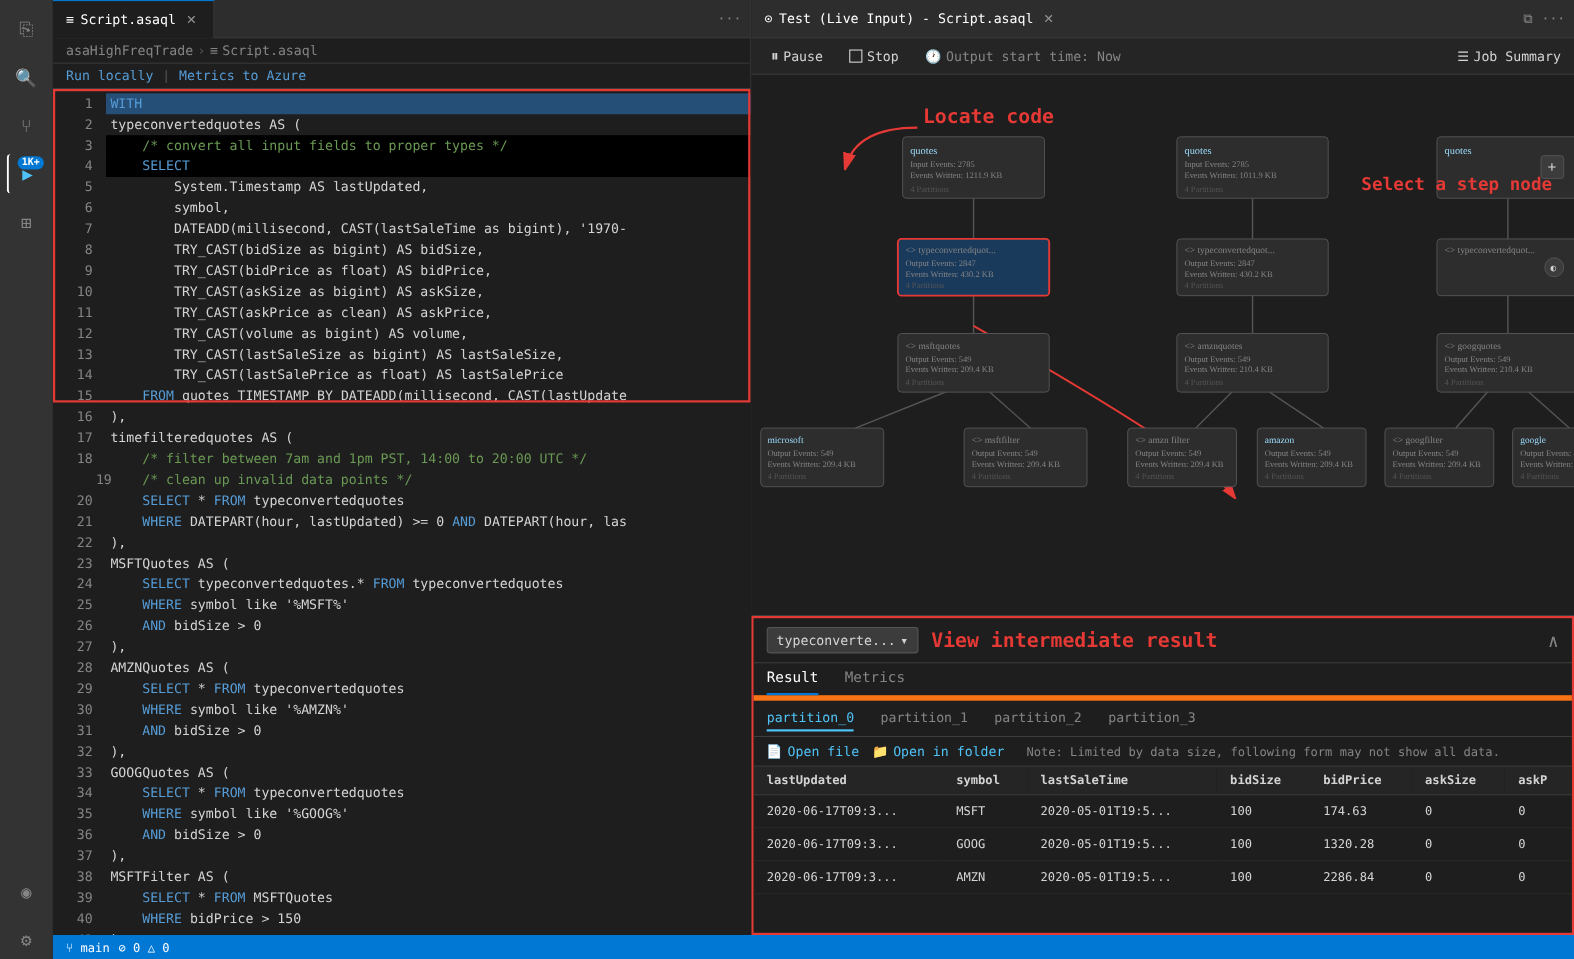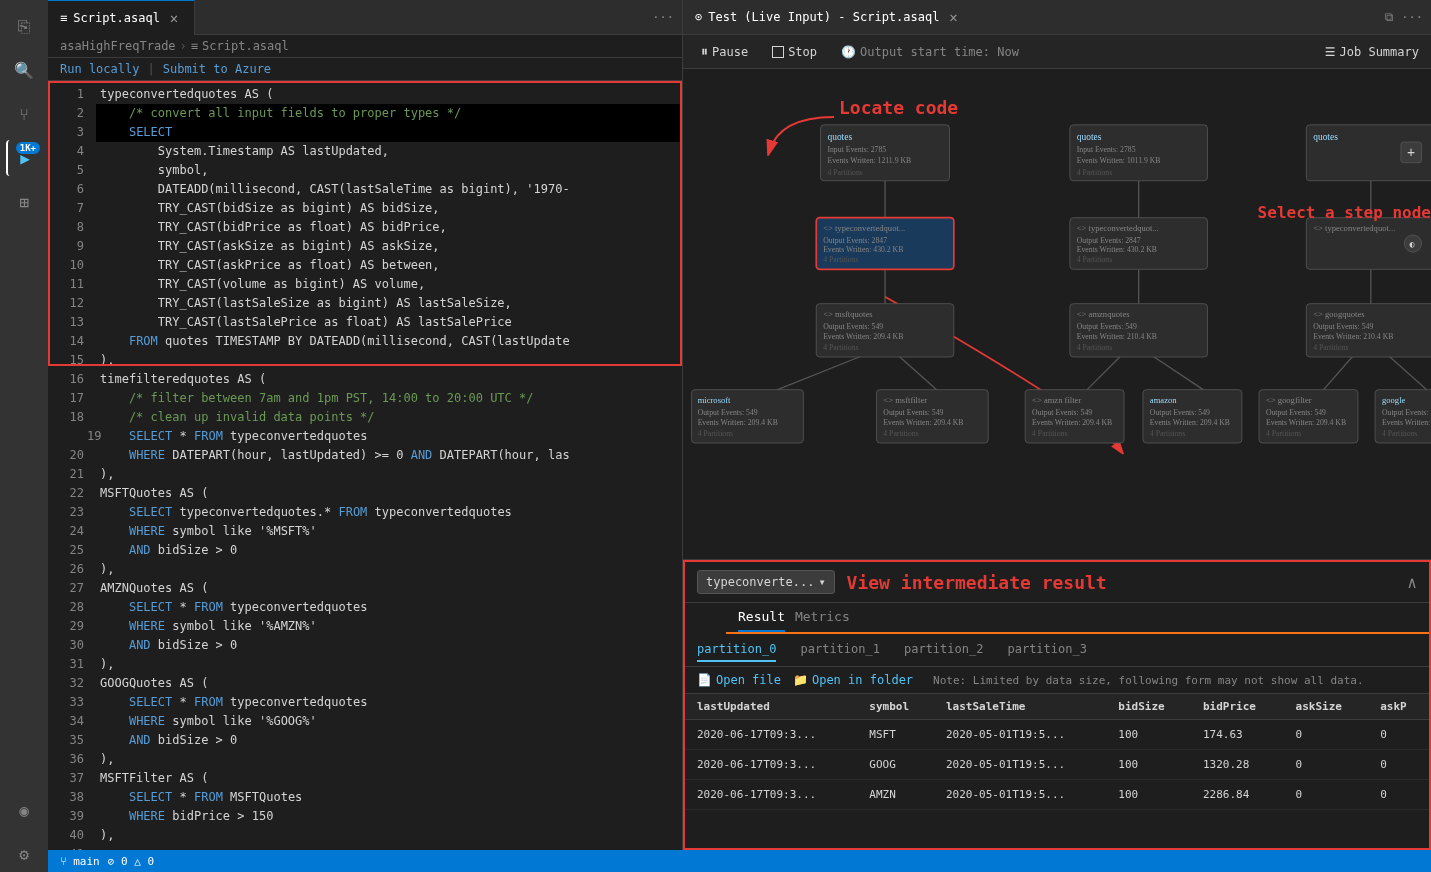--- a/index.html
+++ b/index.html
@@ -65,21 +65,21 @@
 
     
     .diagram-area { flex: 1; background: #1e1e1e; overflow: hidden; position: relative; border-bottom: 1px solid #3c3c3c; }
 
     
     .results-panel { height: 290px; flex-shrink: 0; background: #1e1e1e; border-top: 2px solid #e53935; display: flex; flex-direction: column; }
     .results-header { display: flex; align-items: center; padding: 8px 12px; border-bottom: 1px solid #3c3c3c; gap: 12px; }
     .dropdown-select { background: #3c3c3c; border: 1px solid #555; color: #d4d4d4; padding: 4px 8px; border-radius: 3px; cursor: pointer; font-size: 12px; display: flex; align-items: center; gap: 4px; }
     .collapse-btn { margin-left: auto; color: #858585; cursor: pointer; font-size: 16px; }
 
-    .results-tabs { display: flex; padding: 0 12px; border-bottom: 2px solid #f97316; gap: 10px; margin-left: 41px; }
+    .results-tabs { display: flex; padding: 0 12px; border-bottom: 5px solid #f97316; gap: 24px; }
     .res-tab { padding: 6px 0; font-size: 13px; cursor: pointer; color: #858585; }
     .res-tab.active { color: #ffffff; border-bottom: 2px solid #0078d4; }
 
     .partition-tabs { display: flex; padding: 4px 12px; border-bottom: 1px solid #3c3c3c; gap: 24px; }
     .ptab { font-size: 12px; color: #858585; cursor: pointer; padding: 4px 0; }
     .ptab.active { color: #4fc3f7; border-bottom: 2px solid #4fc3f7; }
 
     .file-actions { display: flex; align-items: center; padding: 6px 12px; border-bottom: 1px solid #3c3c3c; gap: 12px; }
     .file-btn { display: flex; align-items: center; gap: 4px; color: #4fc3f7; cursor: pointer; font-size: 12px; }
     .note-text { color: #858585; font-size: 11px; margin-left: 8px; }
@@ -133,21 +133,21 @@
       <div class="breadcrumb">
         <span>asaHighFreqTrade</span>
         <span class="breadcrumb-sep">›</span>
         <span>≡</span>
         <span>Script.asaql</span>
       </div>
 
       <div class="editor-toolbar">
         <span class="toolbar-link">Run locally</span>
         <span class="toolbar-sep">|</span>
-        <span class="toolbar-link">Submit to Azure</span>
+        <span class="toolbar-link">Metrics to Azure</span>
       </div>
 
       <div class="code-editor" style="position:relative;">
 
         <div style="position:absolute;top:0;left:0;right:0;height:285px;border:2px solid #e53935;pointer-events:none;z-index:10;"></div>
 
         <div class="line-numbers" id="lineNums">
             <div style="line-height: 19px;">1</div>
             <div style="line-height: 19px;">2</div>
             <div style="line-height: 19px;">3</div>
@@ -184,30 +184,31 @@
             <div style="line-height: 19px; text-align: right;">34</div>
             <div style="line-height: 19px;">35</div>
             <div style="line-height: 19px;">36</div>
             <div style="line-height: 19px;">37</div>
             <div style="line-height: 19px;">38</div>
             <div style="line-height: 19px;">39</div>
             <div style="line-height: 19px;">40</div>
             <div style="line-height: 19px;">41</div>
           </div>
         <div class="code-lines" id="codeLines">
+            <div class="code-line selected"><span style="color:#569cd6">WITH</span></div>
             <div class="code-line">typeconvertedquotes AS (</div>
             <div class="code-line highlight"><span style="color:#6a9955">    /* convert all input fields to proper types */</span></div>
             <div class="code-line highlight">    <span style="color:#569cd6">SELECT</span></div>
             <div class="code-line">        System.Timestamp AS lastUpdated,</div>
             <div class="code-line">        symbol,</div>
             <div class="code-line">        DATEADD(millisecond, CAST(lastSaleTime as bigint), '1970-</div>
             <div class="code-line">        TRY_CAST(bidSize as bigint) AS bidSize,</div>
             <div class="code-line">        TRY_CAST(bidPrice as float) AS bidPrice,</div>
             <div class="code-line">        TRY_CAST(askSize as bigint) AS askSize,</div>
-            <div class="code-line">        TRY_CAST(askPrice as float) AS between,</div>
+            <div class="code-line">        TRY_CAST(askPrice as clean) AS askPrice,</div>
             <div class="code-line">        TRY_CAST(volume as bigint) AS volume,</div>
             <div class="code-line">        TRY_CAST(lastSaleSize as bigint) AS lastSaleSize,</div>
             <div class="code-line">        TRY_CAST(lastSalePrice as float) AS lastSalePrice</div>
             <div class="code-line">    <span style="color:#569cd6">FROM</span> quotes TIMESTAMP BY DATEADD(millisecond, CAST(lastUpdate</div>
             <div class="code-line">),</div>
             <div class="code-line">timefilteredquotes AS (</div>
             <div class="code-line"><span style="color:#6a9955">    /* filter between 7am and 1pm PST, 14:00 to 20:00 UTC */</span></div>
             <div class="code-line"><span style="color:#6a9955">    /* clean up invalid data points */</span></div>
             <div class="code-line">    <span style="color:#569cd6">SELECT</span> * <span style="color:#569cd6">FROM</span> typeconvertedquotes</div>
             <div class="code-line">    <span style="color:#569cd6">WHERE</span> DATEPART(hour, lastUpdated) &gt;= 0 <span style="color:#569cd6">AND</span> DATEPART(hour, las</div>
@@ -279,21 +280,21 @@
             <path d="M 75 10 Q 20 10 10 45" stroke="#e53935" stroke-width="2" fill="none" marker-end="url(#arr)"></path>
             <defs>
                 <marker id="arr" markerWidth="8" markerHeight="8" refX="6" refY="3" orient="auto">
                   <path d="M0,0 L0,6 L9,3 z" fill="#e53935"></path>
                 </marker>
               </defs>
           </svg>
         </div>
 
         
-        <div style="position:absolute;top:90px;right:0;z-index:20;pointer-events:none;margin-top:44px;">
+        <div style="position:absolute;top:90px;right:20px;z-index:20;pointer-events:none;">
           <span style="color:#e53935;font-size:16px;font-weight:700;">Select a step node</span>
         </div>
 
         <svg viewBox="-80 -10 870 480" style="width:100%;height:100%;">
 
           <line x1="155" y1="75" x2="155" y2="118" stroke="#555" stroke-width="1.5"></line>
 
           <line x1="450" y1="75" x2="450" y2="118" stroke="#555" stroke-width="1.5"></line>
 
           <line x1="720" y1="75" x2="720" y2="118" stroke="#555" stroke-width="1.5"></line>

